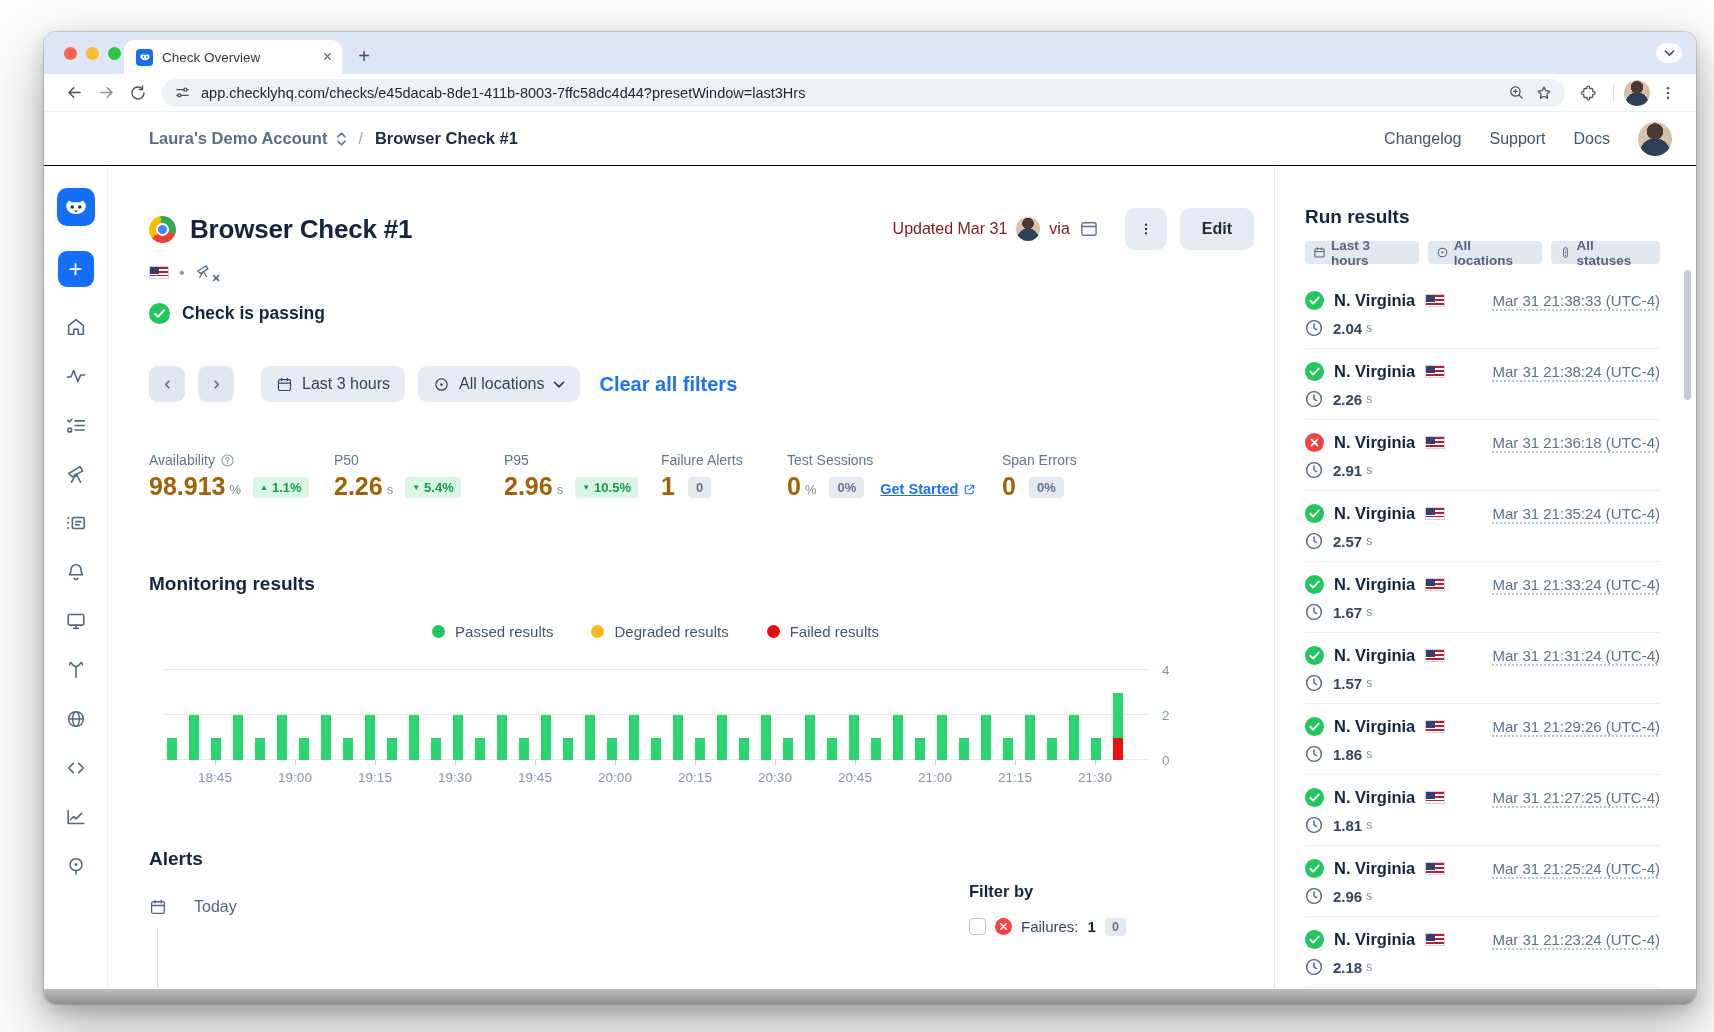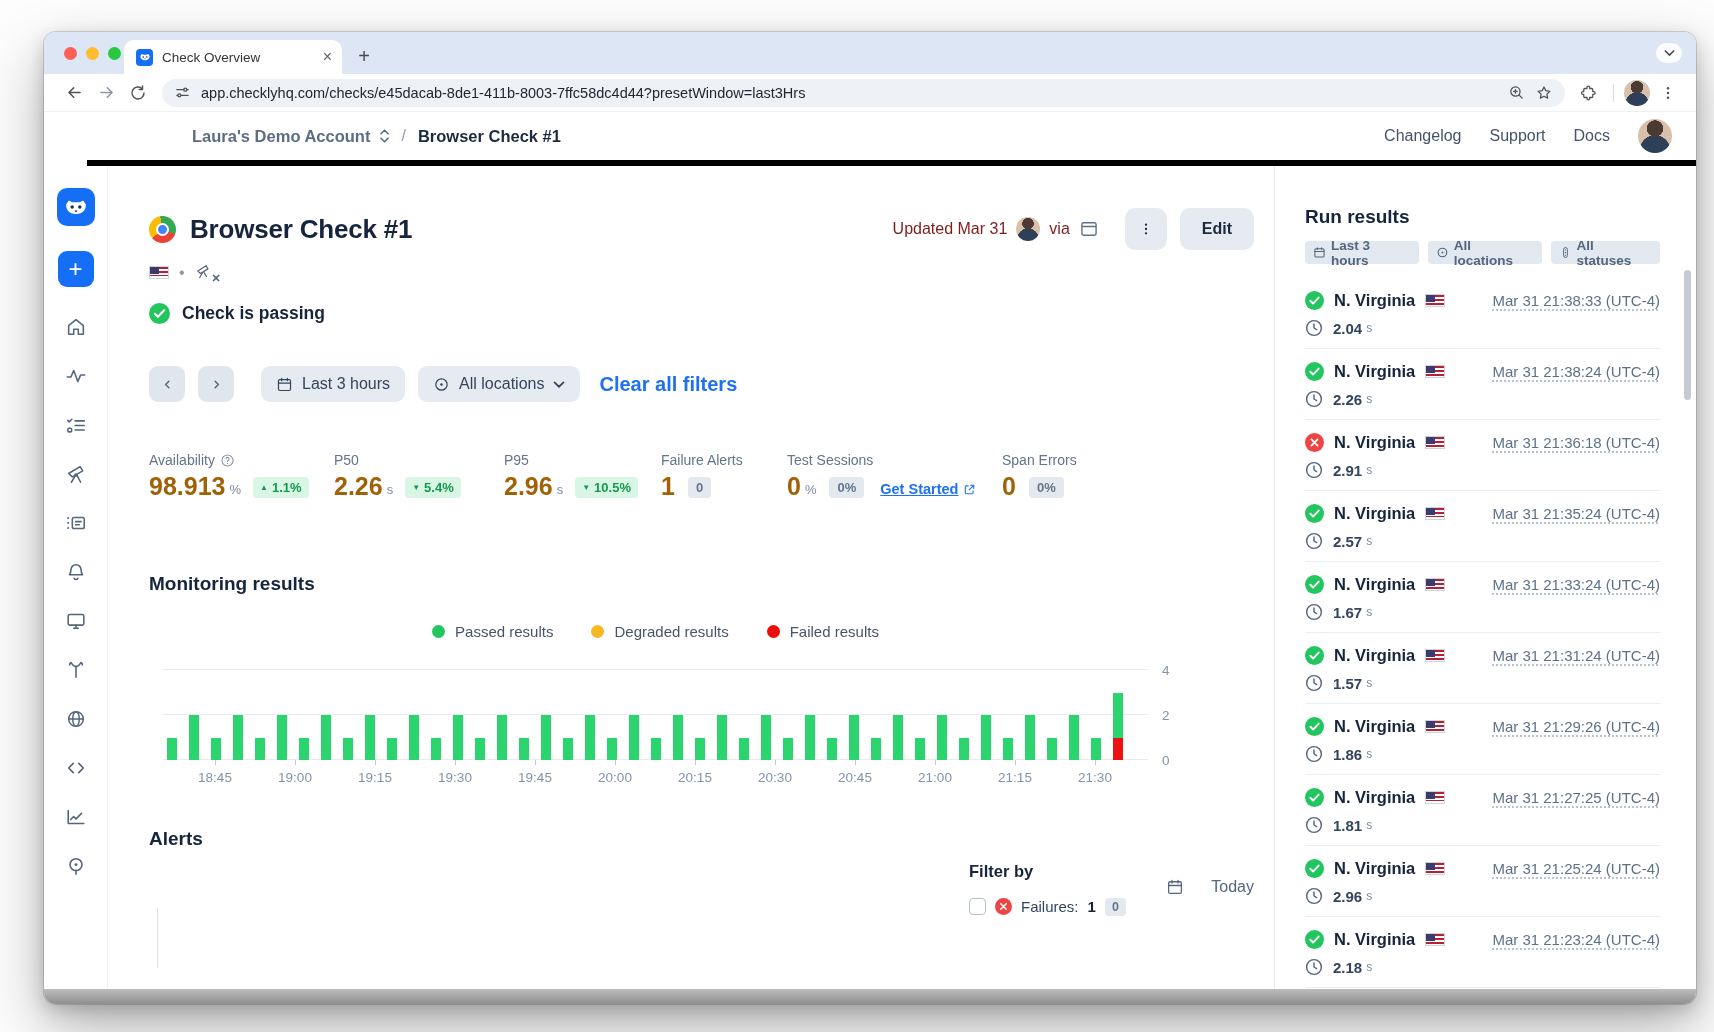--- a/index.html
+++ b/index.html
@@ -29,21 +29,21 @@
   .nav-ic { width:28px; height:28px; display:flex; align-items:center; justify-content:center; border-radius:50%; }
   .omnibox { flex:1; height:28px; margin:0 6px; background:#eef1f6; border-radius:14px; display:flex; align-items:center; padding:0 12px; gap:10px; }
   .url-text { flex:1; font-size:14.5px; color:#23272d; white-space:nowrap; overflow:hidden; }
   .sep { width:1px; height:18px; background:#dadce0; margin:0 6px; }
   .avatar { border-radius:50%;
     background: radial-gradient(circle at 50% 28%, #4a3a33 0 27%, rgba(0,0,0,0) 28%),
                 radial-gradient(circle at 50% 92%, #2e4057 0 42%, rgba(0,0,0,0) 43%), #d9c0ab; }
   .av26{ width:26px; height:26px; } .av24{ width:24px; height:24px; } .av34{ width:34px; height:34px; }
 
   
-  .app-header { height:54px; display:flex; align-items:center; border-bottom:6px solid #000000; padding:0 24px 0 105px; background:#fff;margin-left:43px; }
+  .app-header { height:54px; display:flex; align-items:center; border-bottom:1px solid #000000; padding:0 24px 0 105px; background:#fff; }
   .crumb-account { font-size:16.5px; font-weight:700; color:#5b6d85; }
   .crumb-sort { margin:0 10px 0 8px; }
   .crumb-sep { color:#9aa4b2; font-size:16px; margin-right:12px; }
   .crumb-current { font-size:16.5px; font-weight:700; color:#1b2a3f; }
   .header-right { margin-left:auto; display:flex; align-items:center; gap:28px; }
   .header-link { font-size:16px; color:#44546a; }
 
   
   .app-body { display:flex; height:876px; }
   .sidebar { width:64px; flex:none; border-right:1px solid #eef1f5; display:flex; flex-direction:column; align-items:center; padding-top:22px; position:relative; }
@@ -110,23 +110,23 @@
   .gridline { position:absolute; left:0; width:985px; height:1px; background:#e8eaee; }
   .ytick { position:absolute; left:999px; transform:translateY(50%); font-size:13.5px; color:#8494a7; }
   .bars { position:absolute; left:4px; bottom:0; display:flex; align-items:flex-end; gap:12px; }
   .bar { width:10px; display:flex; flex-direction:column; }
   .seg-pass { background:#2bd46c; }
   .seg-fail { background:#ee1111; }
   .xtick { position:absolute; width:1px; height:5px; background:#c2c9d2; top:90px; }
   .xlabel { position:absolute; top:100px; transform:translateX(-50%); font-size:13.5px; color:#8494a7; white-space:nowrap; }
 
   
-  .alerts-section { position:relative; margin-top:38px; }
+  .alerts-section { position:relative; margin-top:58px; }
   .alerts-title { font-size:19px; font-weight:700; color:#16243d; }
-  .today-row { position:relative; margin-top:28px; display:flex; align-items:center; gap:27px; color:#54657e; font-size:16px;justify-content:flex-end; }
+  .today-row { position:relative; margin-top:28px; display:flex; align-items:center; gap:27px; color:#54657e; font-size:16px; }
   .today-line { position:absolute; left:8px; top:30px; width:1px; height:60px; background:#d9e1ea; }
   .filterby { position:absolute; left:820px; top:34px; }
   .filterby-label { font-size:16.5px; font-weight:700; color:#16243d; }
   .failures-row { margin-top:17px; display:flex; align-items:flex-start; gap:9px; }
   .checkbox { width:17px; height:17px; border:1.5px solid #b6c2d2; border-radius:4px; background:#fff; }
   .failures-text { font-size:15px; color:#33455e; }
   .failures-count { font-weight:700; color:#16243d; font-size:15px; }
   .mini-badge { background:#e4e9ef; color:#64748b; font-size:12.5px; font-weight:700; border-radius:4px; padding:2px 7px; }
 
   

